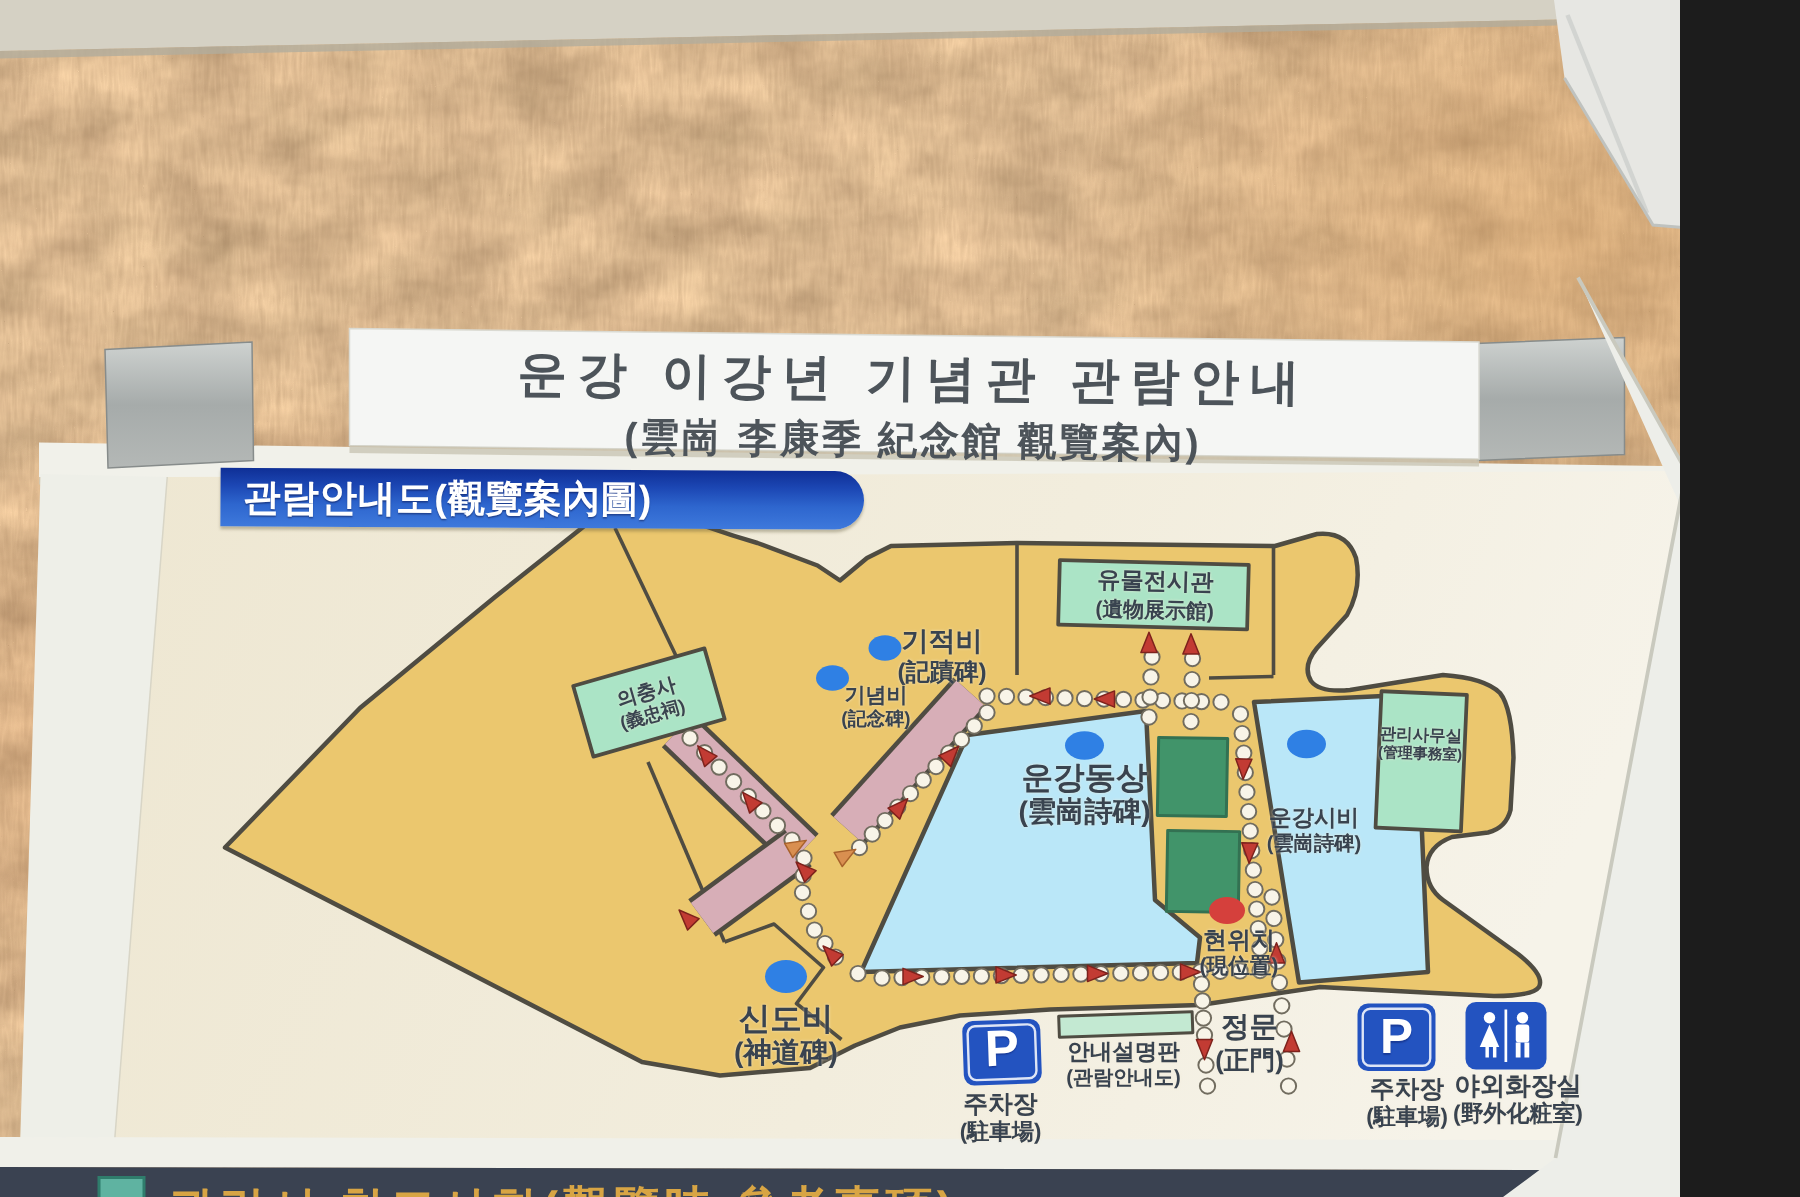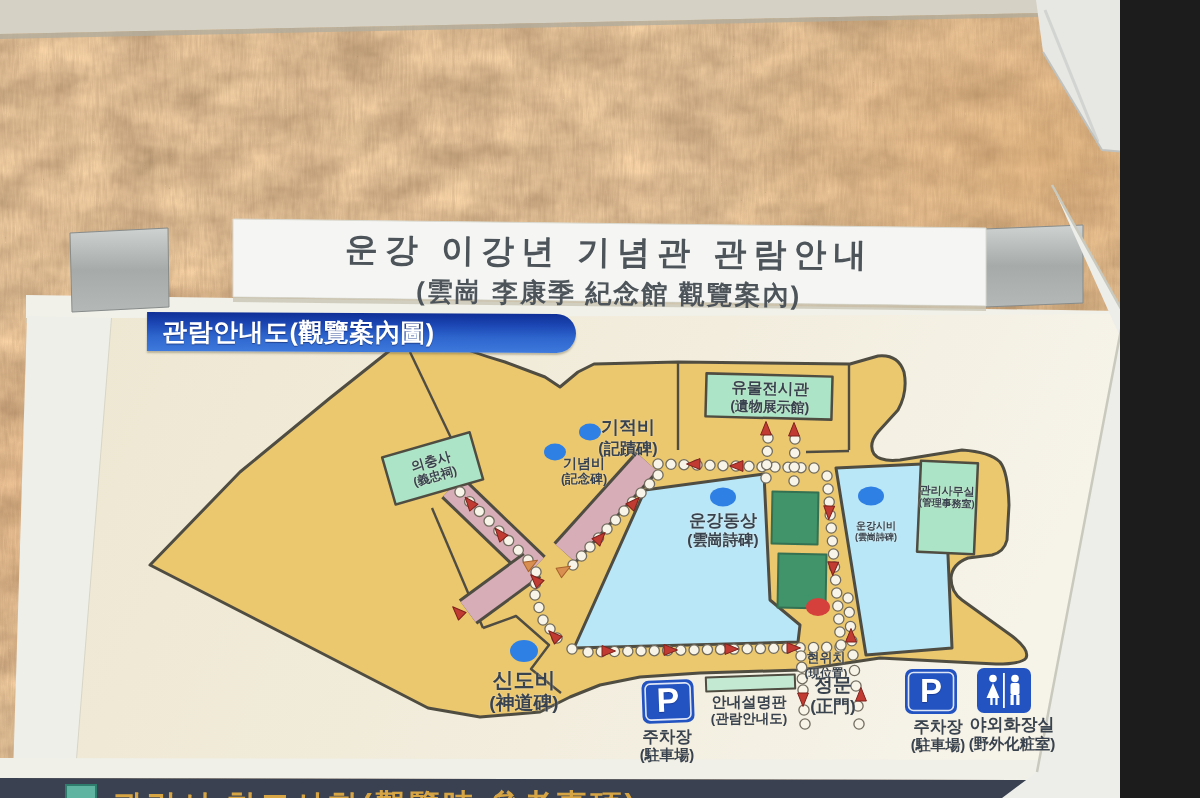--- a/index.html
+++ b/index.html
@@ -330,33 +330,33 @@
   <span class="l2">(記念碑)</span>
 </div>
 <div class="lbl" style="left:770px;top:397px;font-size:15.5px;transform:translate(-50%,-50%) rotate(1.5deg)">
   <span class="l1">유물전시관</span>
   <span class="l2">(遺物展示館)</span>
 </div>
 <div class="lbl" style="left:433px;top:469px;font-size:13.5px;transform:translate(-50%,-50%) rotate(-16deg)">
   <span class="l1">의충사</span>
   <span class="l2">(義忠祠)</span>
 </div>
-<div class="lbl" style="left:723px;top:530px;font-size:17px">
+<div class="lbl" style="left:723px;top:530px;font-size:21px">
   <span class="l1">운강동상</span>
   <span class="l2">(雲崗詩碑)</span>
 </div>
-<div class="lbl" style="left:876px;top:531px;font-size:10px">
+<div class="lbl" style="left:876px;top:554px;font-size:15px">
   <span class="l1">운강시비</span>
   <span class="l2">(雲崗詩碑)</span>
 </div>
 <div class="lbl" style="left:947px;top:497px;font-size:11px;transform:translate(-50%,-50%) rotate(2deg)">
   <span class="l1">관리사무실</span>
   <span class="l2">(管理事務室)</span>
 </div>
-<div class="lbl" style="left:826px;top:665px;font-size:13px">
+<div class="lbl" style="left:826px;top:636px;font-size:16px">
   <span class="l1">현위치</span>
   <span class="l2">(現位置)</span>
 </div>
 <div class="lbl" style="left:524px;top:691px;font-size:21px">
   <span class="l1">신도비</span>
   <span class="l2">(神道碑)</span>
 </div>
 <div class="lbl" style="left:833px;top:696px;font-size:19px">
   <span class="l1">정문</span>
   <span class="l2">(正門)</span>

